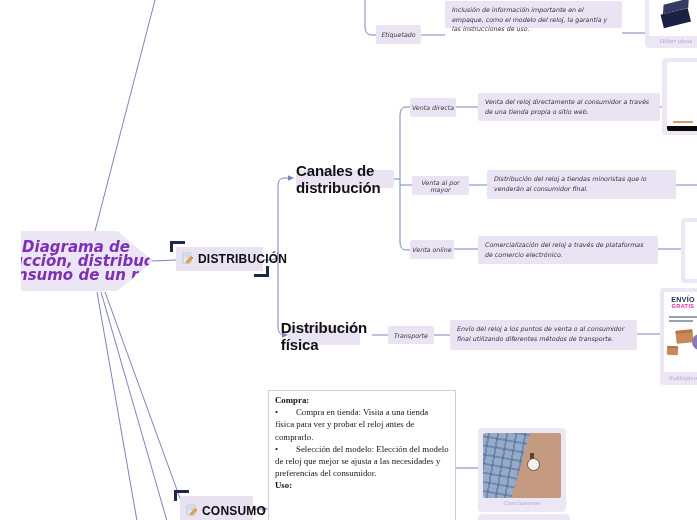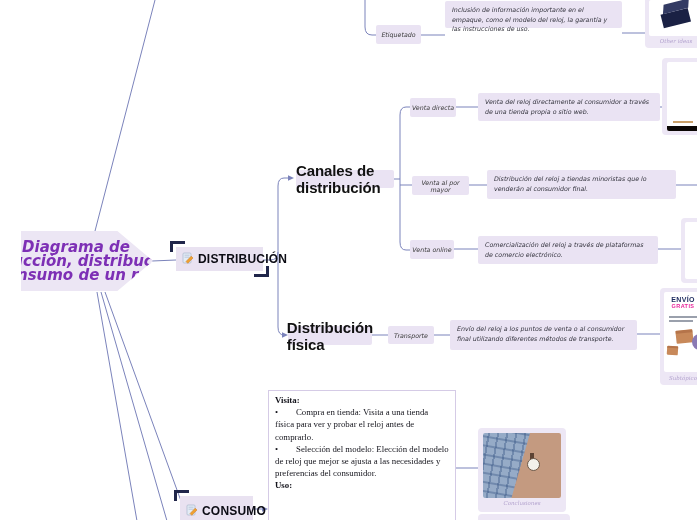--- a/index.html
+++ b/index.html
@@ -130,21 +130,21 @@
       <rect x="1" y="1" width="8" height="10" rx="1" fill="#e4ecf6" stroke="#9fb0c8" stroke-width="0.6"></rect>
       <line x1="2.5" y1="3.2" x2="7.5" y2="3.2" stroke="#9fb0c8" stroke-width="0.6"></line>
       <line x1="2.5" y1="5.2" x2="7.5" y2="5.2" stroke="#9fb0c8" stroke-width="0.6"></line>
       <path d="M4 9.5 L9.2 4.2 L11 6 L5.8 11.3 Z" fill="#f0a030" stroke="#c87820" stroke-width="0.5"></path>
     </svg>
   </span>
   <span class="lbl">CONSUMO</span>
 </div>
 
 <div class="node lav bold-node" style="left:296px;top:170px;width:98px;height:18px;">Canales de distribución</div>
-<div class="node lav bold-node" style="left:288px;top:326px;width:84px;height:19px;">Distribución física</div>
+<div class="node lav bold-node" style="left:288px;top:326px;width:72px;height:19px;">Distribución física</div>
 
 <div class="node lav small-node" style="left:376px;top:25px;width:45px;height:19px;">Etiquetado</div>
 <div class="node lav small-node" style="left:410px;top:98px;width:46px;height:19px;">Venta directa</div>
 <div class="node lav small-node" style="left:412px;top:176px;width:57px;height:19px;">Venta al por mayor</div>
 <div class="node lav small-node" style="left:410px;top:240px;width:44px;height:19px;">Venta online</div>
 <div class="node lav small-node" style="left:388px;top:326px;width:46px;height:18px;">Transporte</div>
 
 <div class="desc lav" style="left:445px;top:1px;width:177px;height:27px;">Inclusión de información importante en el empaque, como el modelo del reloj, la garantía y las instrucciones de uso.</div>
 <div class="desc lav" style="left:478px;top:93px;width:182px;height:28px;">Venta del reloj directamente al consumidor a través de una tienda propia o sitio web.</div>
 <div class="desc lav" style="left:487px;top:170px;width:189px;height:29px;">Distribución del reloj a tiendas minoristas que lo venderán al consumidor final.</div>
@@ -195,18 +195,18 @@
       <div class="watchface"></div>
   </div>
   <div class="cap" style="top:72px;">Conclusiones</div>
 </div>
 
 <div class="img-card" style="left:478px;top:514px;width:92px;height:30px;">
   
 </div>
 
 <div class="text-block">
-  <div class="hd">Visita:</div>
+  <div class="hd">Compra:</div>
   <div><span class="bl">•</span><span>Compra en tienda: Visita a una tienda física para ver y probar el reloj antes de comprarlo.</span></div>
   <div><span class="bl">•</span><span>Selección del modelo: Elección del modelo de reloj que mejor se ajusta a las necesidades y preferencias del consumidor.</span></div>
   <div class="hd">Uso:</div>
 
 </div>
 
 </body></html>

